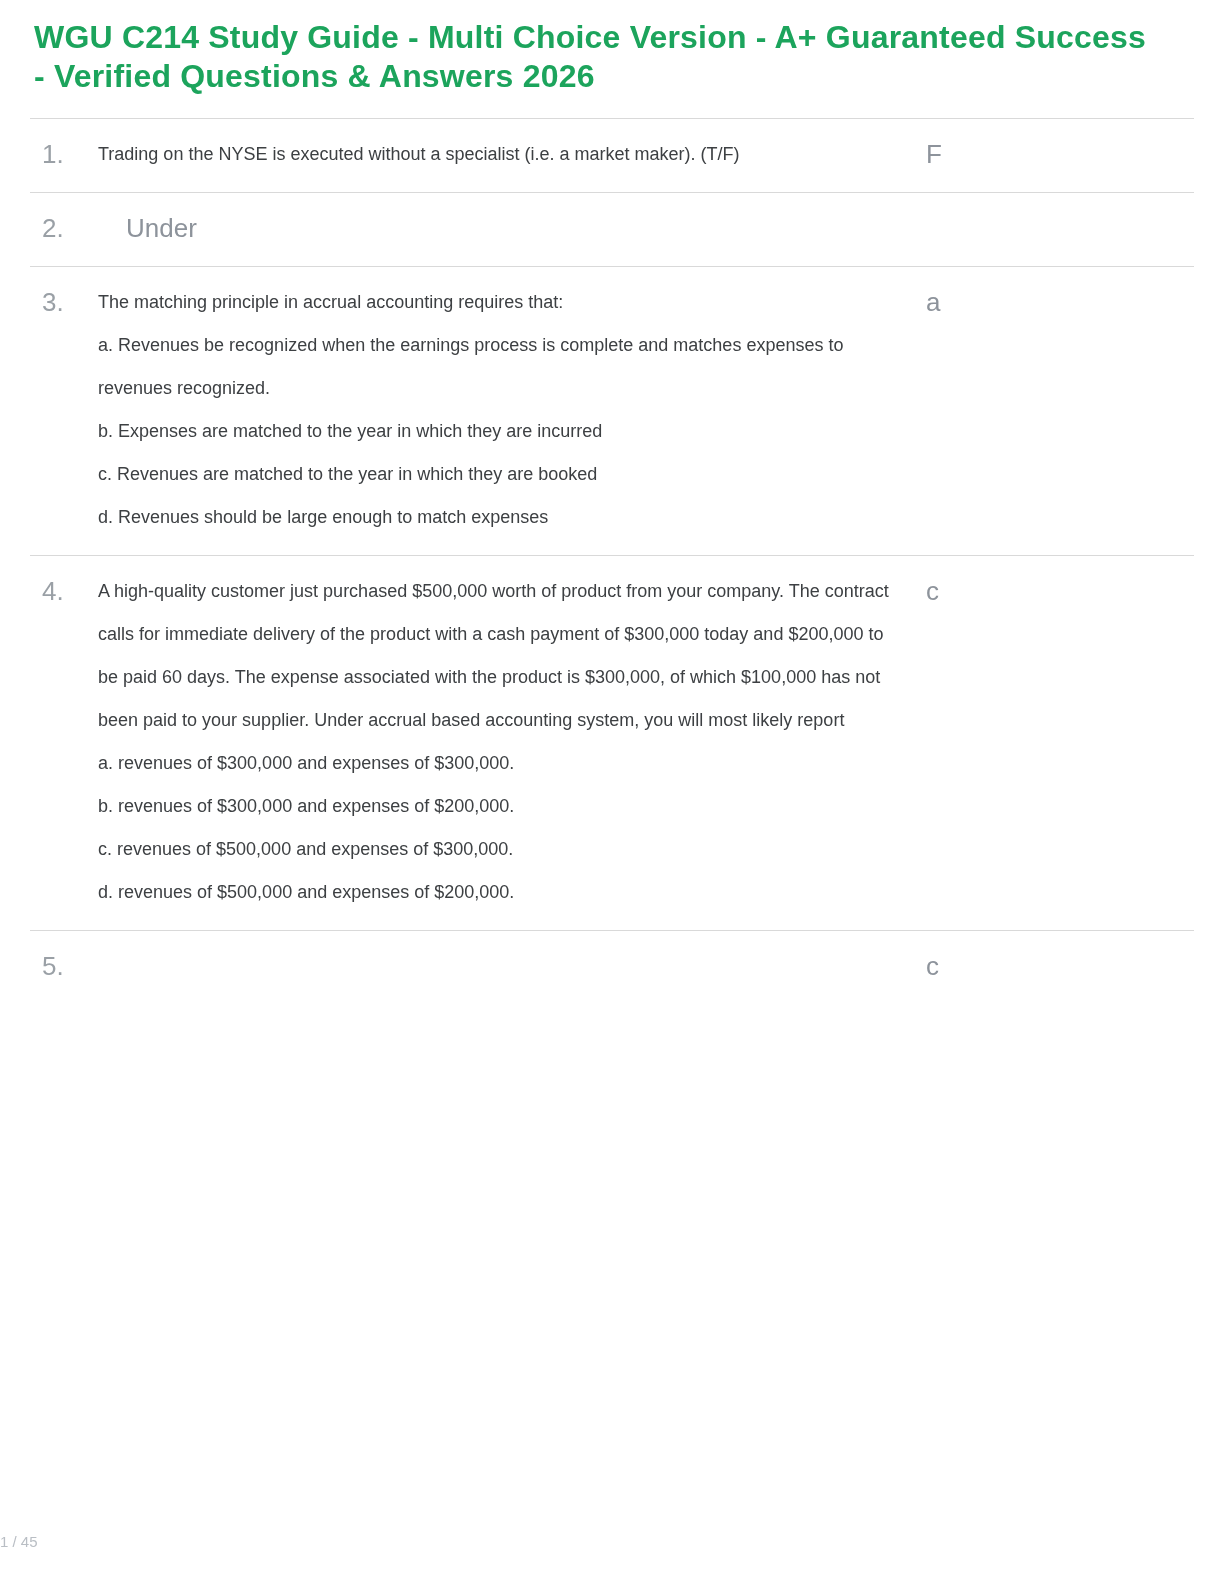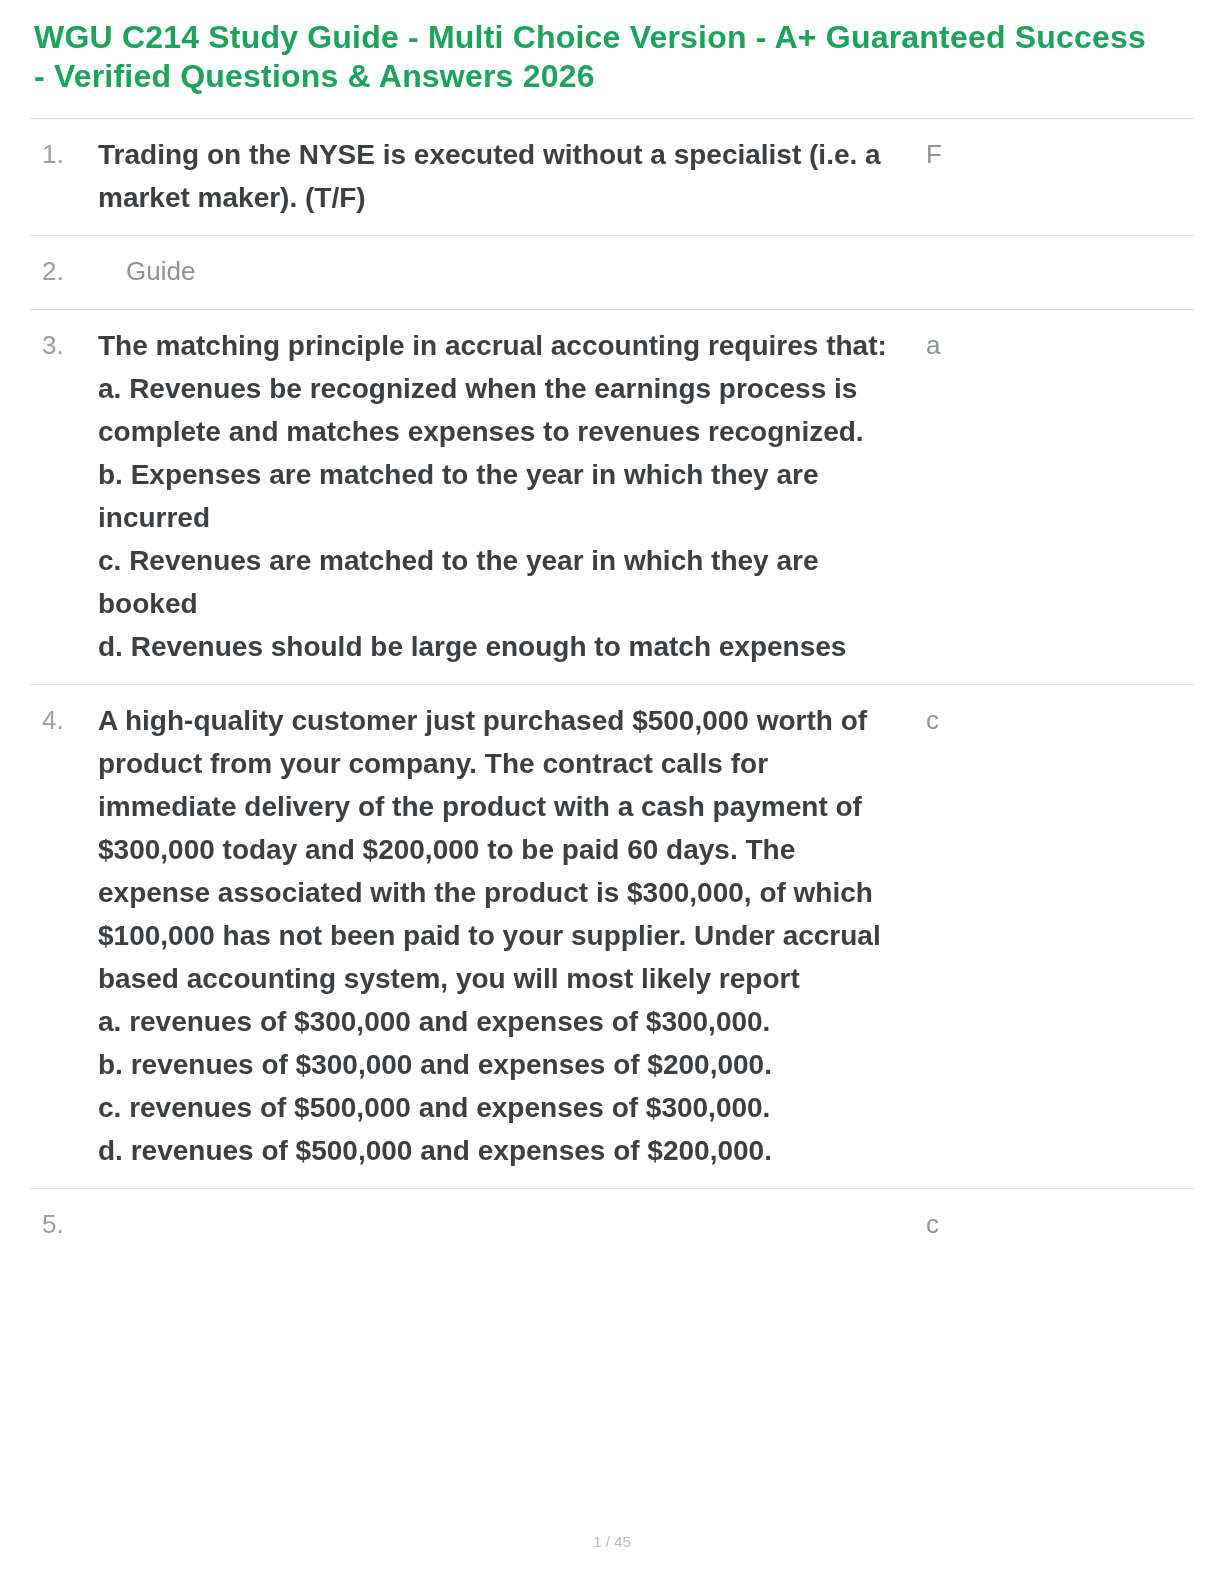--- a/index.html
+++ b/index.html
@@ -47,39 +47,37 @@
     box-sizing:border-box;
     color:var(--muted-gray);
     font-size:26px;
     line-height:43px;
     font-weight:300;
   }
   .qtext{
     flex:none;
     width:800px;
     color:var(--question-text);
-    font-size:28px;
+    font-size:18px;
     line-height:43px;
     white-space:pre-line;
-    font-weight:bold;
   }
   .ans{
     flex:1;
     padding-left:28px;
     color:var(--answer-gray);
     font-size:26px;
     line-height:43px;
     font-weight:300;
   }
   .footer{
     position:absolute;
     left:0;
     right:0;
     bottom:30px;
-    text-align:center;
     color:var(--footer-gray);
     font-size:15px;
   }
 </style>
 </head>
 <body>
 
 <div class="page">
 
   <h1 class="title">WGU C214 Study Guide - Multi Choice Version - A+ Guaranteed Success - Verified Questions &amp; Answers 2026</h1>
@@ -87,21 +85,21 @@
   <div class="qlist">
 
     <div class="row">
       <div class="num">1.</div>
       <div class="qtext">Trading on the NYSE is executed without a specialist (i.e. a market maker). (T/F)</div>
       <div class="ans">F</div>
     </div>
 
     <div class="row">
       <div class="num">2.</div>
-      <div class="ans">Guide</div>
+      <div class="ans">Under</div>
     </div>
 
     <div class="row">
       <div class="num">3.</div>
       <div class="qtext">The matching principle in accrual accounting requires that:
 a. Revenues be recognized when the earnings process is complete and matches expenses to revenues recognized.
 b. Expenses are matched to the year in which they are incurred
 c. Revenues are matched to the year in which they are booked
 d. Revenues should be large enough to match expenses</div>
       <div class="ans">a</div>

